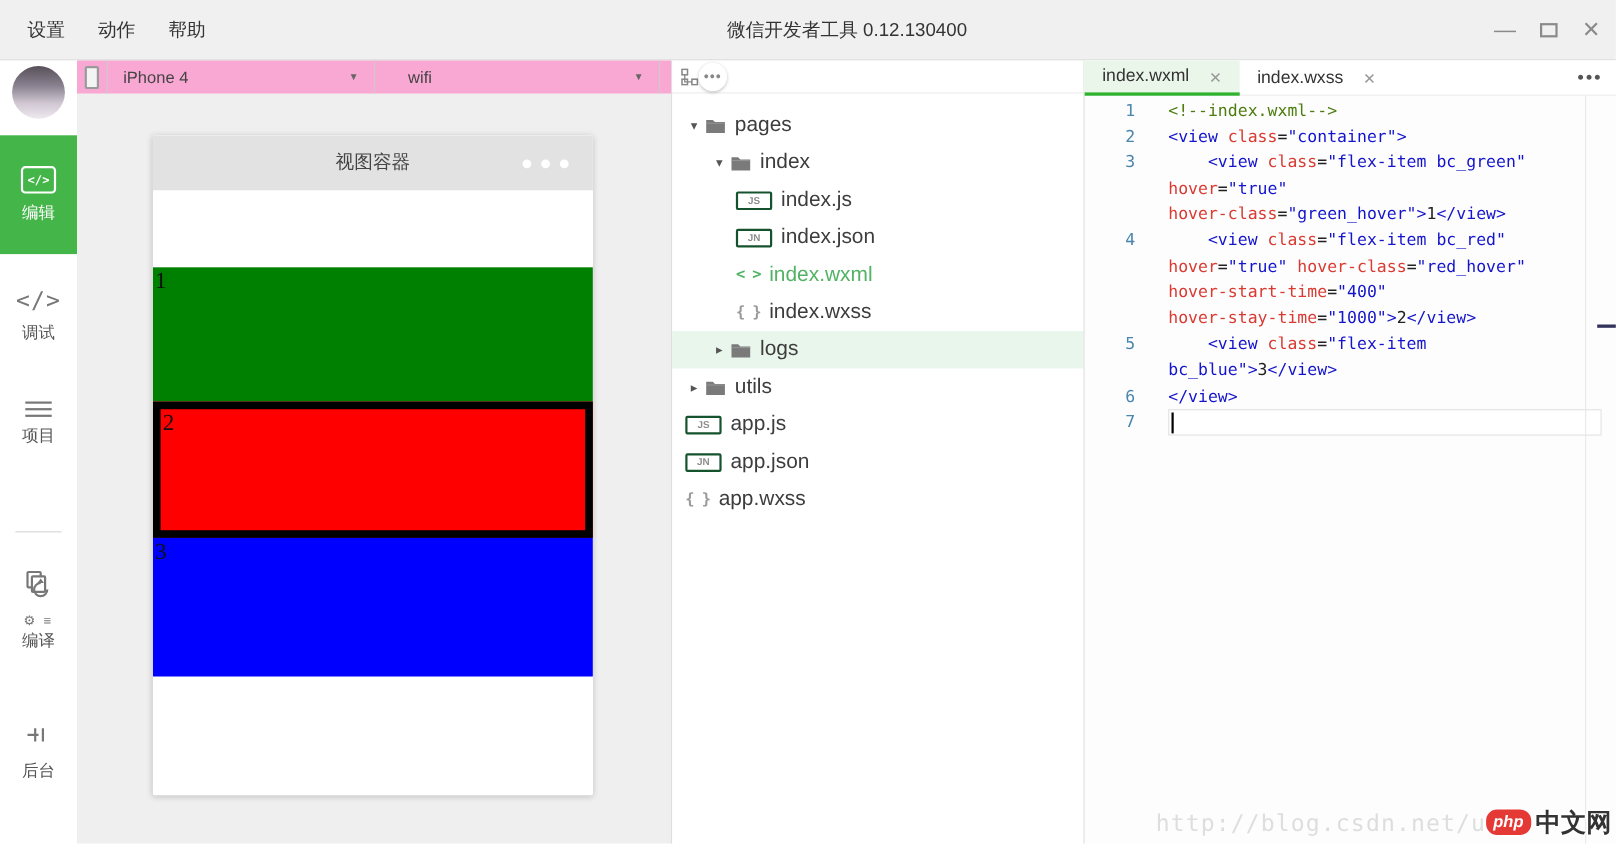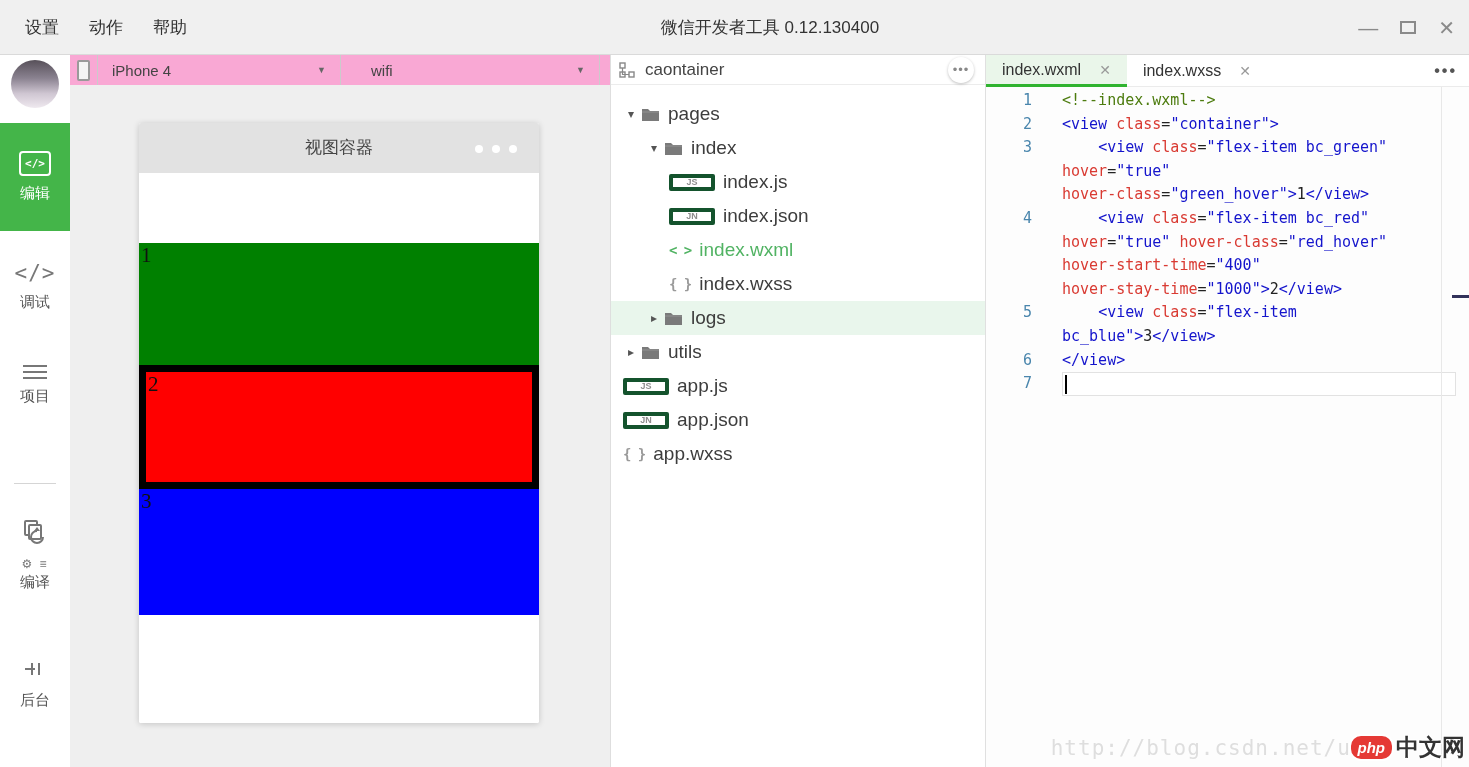--- a/index.html
+++ b/index.html
@@ -61,21 +61,21 @@
   .tree { position:absolute; left:610px; top:55px; width:375px; height:712px; background:#fff; border-left:1px solid #dedede; }
   .tree-header { position:absolute; left:0; top:0; width:375px; height:30px; border-bottom:1px solid #ececec; display:flex; align-items:center; }
   .tree-header-icon { margin-left:8px; display:flex; }
   .project-name { font-size:17px; color:#444; margin-left:10px; flex:1; }
   .tree-ellipsis { width:26px; height:26px; border-radius:50%; background:#fff; box-shadow:0 1px 3px rgba(0,0,0,0.25); color:#888; font-size:13px; letter-spacing:1px; display:flex; align-items:center; justify-content:center; margin-right:12px; cursor:default; }
   .tree-body { position:absolute; left:0; top:30px; width:375px; bottom:0; padding-top:12px; }
   .tree-row { height:34px; display:flex; align-items:center; font-size:19px; color:#3d3d3d; cursor:default; white-space:nowrap; }
   .tree-row.hl { background:#e9f6ec; }
   .tree-row .arrow { width:16px; font-size:12px; color:#555; text-align:center; flex:0 0 16px; }
   .tree-row .folder-ic { margin:0 8px 0 2px; display:flex; }
-  .tree-row .badge { width:46px; height:17px; border:4px solid #14532d; border-radius:2px; font-size:9px; font-weight:bold; color:#8d8d8d; display:inline-flex; align-items:center; justify-content:center; margin-right:8px; background:#fff; }
+  .tree-row .badge { width:33px; height:17px; border:2px solid #14532d; border-radius:2px; font-size:9px; font-weight:bold; color:#8d8d8d; display:inline-flex; align-items:center; justify-content:center; margin-right:8px; background:#fff; }
   .tree-row .codeico { font-size:14px; font-weight:bold; font-family:"DejaVu Sans Mono", monospace; margin-right:8px; color:#9a9a9a; letter-spacing:-1px; }
   .tree-row .codeico.green { color:#51b363; }
   .tree-row .tlabel.sel { color:#51b363; }
 
   
   .editor { position:absolute; left:985px; top:55px; width:484px; height:712px; background:#fdfdfd; border-left:1px solid #e0e0e0; }
   .tab-bar { position:absolute; left:0; top:0; width:484px; height:32px; border-bottom:1px solid #ebebeb; background:#fff; display:flex; }
   .tab { height:32px; display:inline-flex; align-items:center; padding:0 16px; gap:18px; font-size:16px; color:#333; cursor:default; }
   .tab .tab-close { color:#999; font-size:14px; }
   .tab.active { background:#eaf6ea; border-bottom:3px solid #2fb32f; }
@@ -208,21 +208,20 @@
   <div class="tree">
     <div class="tree-header">
       <span class="tree-header-icon">
         <svg width="16" height="16" viewBox="0 0 16 16">
           <rect x="1" y="1" width="5" height="5" fill="none" stroke="#888" stroke-width="1.4"></rect>
           <rect x="1" y="10" width="5" height="5" fill="none" stroke="#888" stroke-width="1.4"></rect>
           <rect x="10" y="10" width="5" height="5" fill="none" stroke="#888" stroke-width="1.4"></rect>
           <path d="M3.5 6 V12.5 H10" fill="none" stroke="#888" stroke-width="1.2"></path>
         </svg>
       </span>
-      <span class="project-name">caontainer</span>
       <span class="tree-ellipsis">•••</span>
     </div>
     <div class="tree-body" id="tree-body">
         <div class="tree-row" style="padding-left: 12px;">
           <span class="arrow">▾</span>
           <span class="folder-ic">
             <svg width="19" height="15" viewBox="0 0 19 15">
               <path d="M1 2 h6 l2 2 h9 v10 h-17 z" fill="#7a7a7a"></path>
               <path d="M1 5 h17" stroke="#9a9a9a" stroke-width="0.8"></path>
             </svg>

